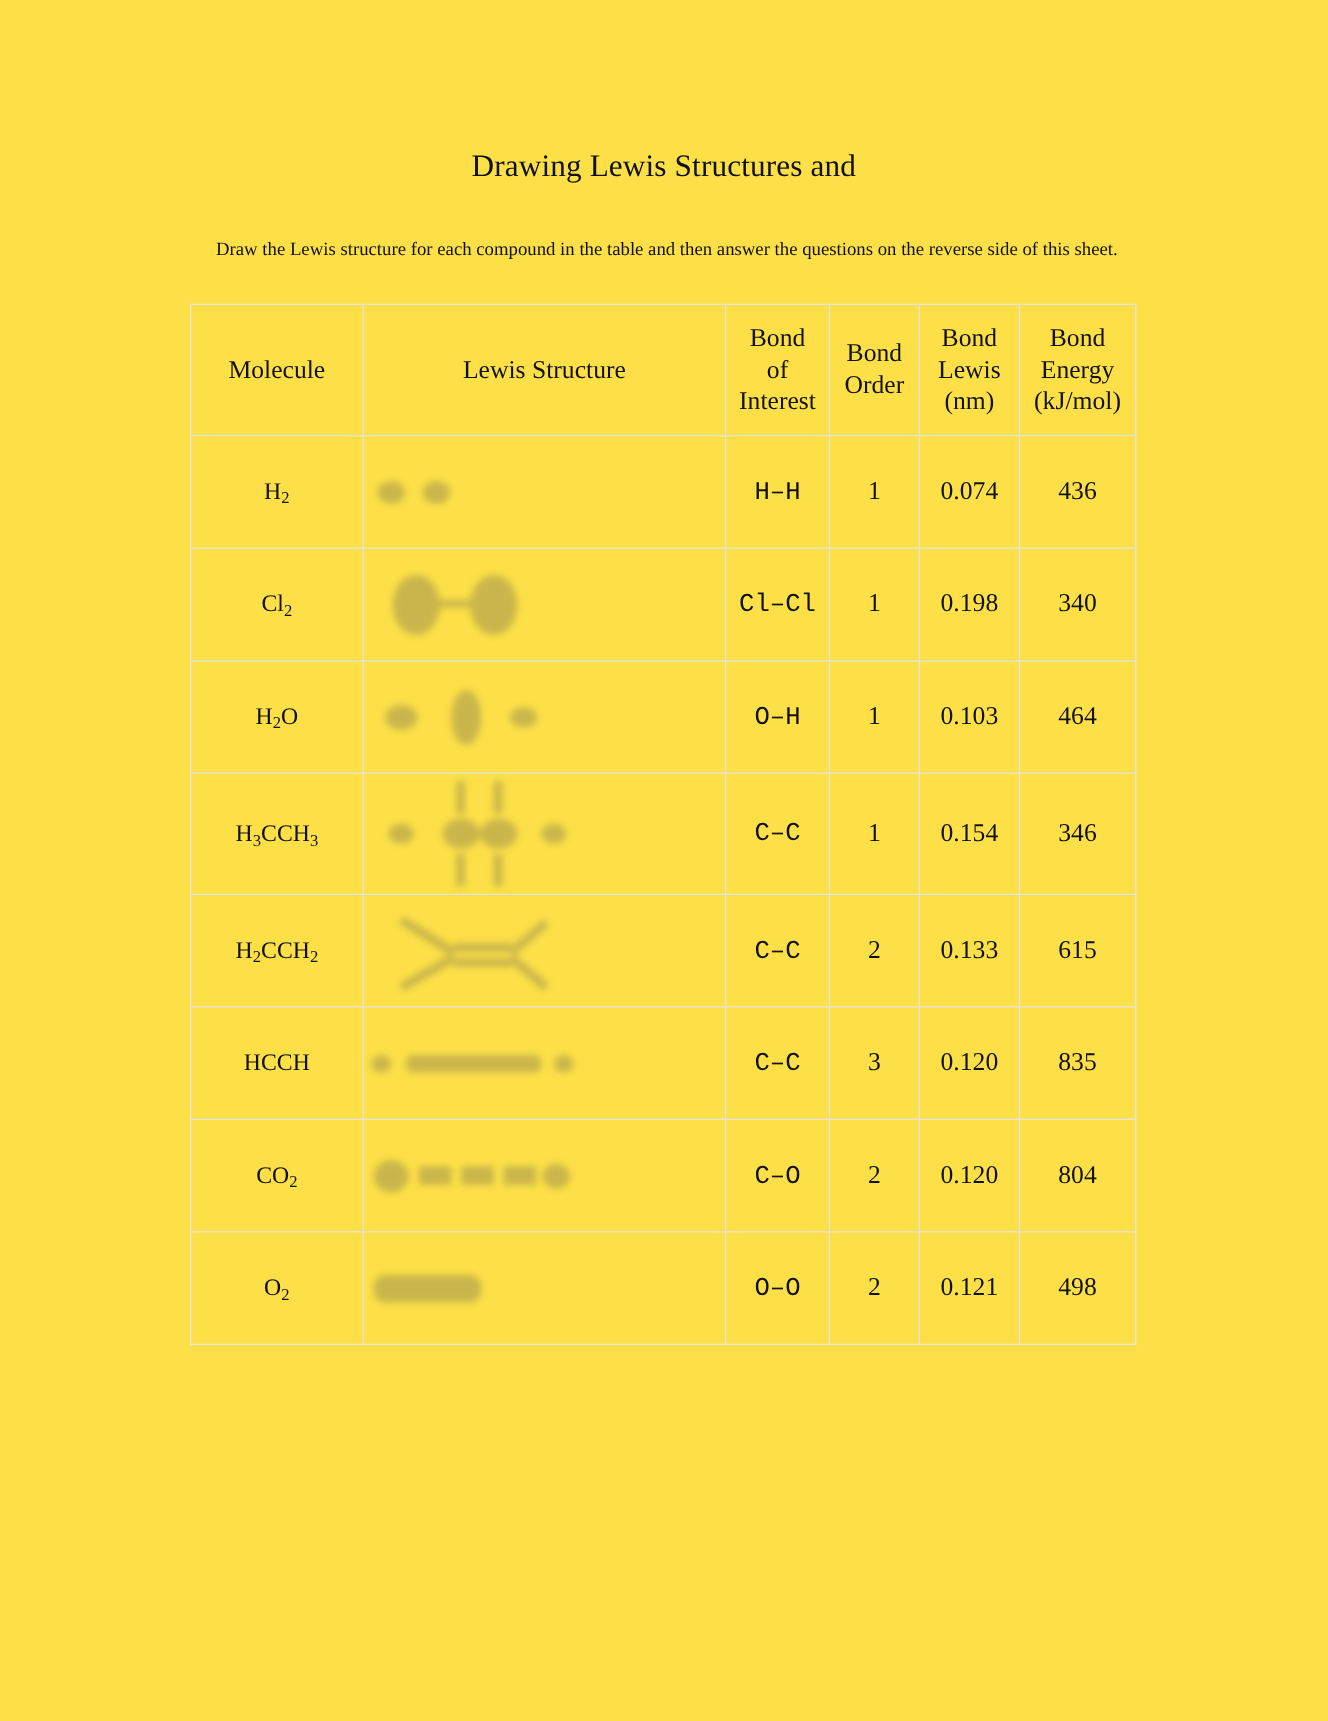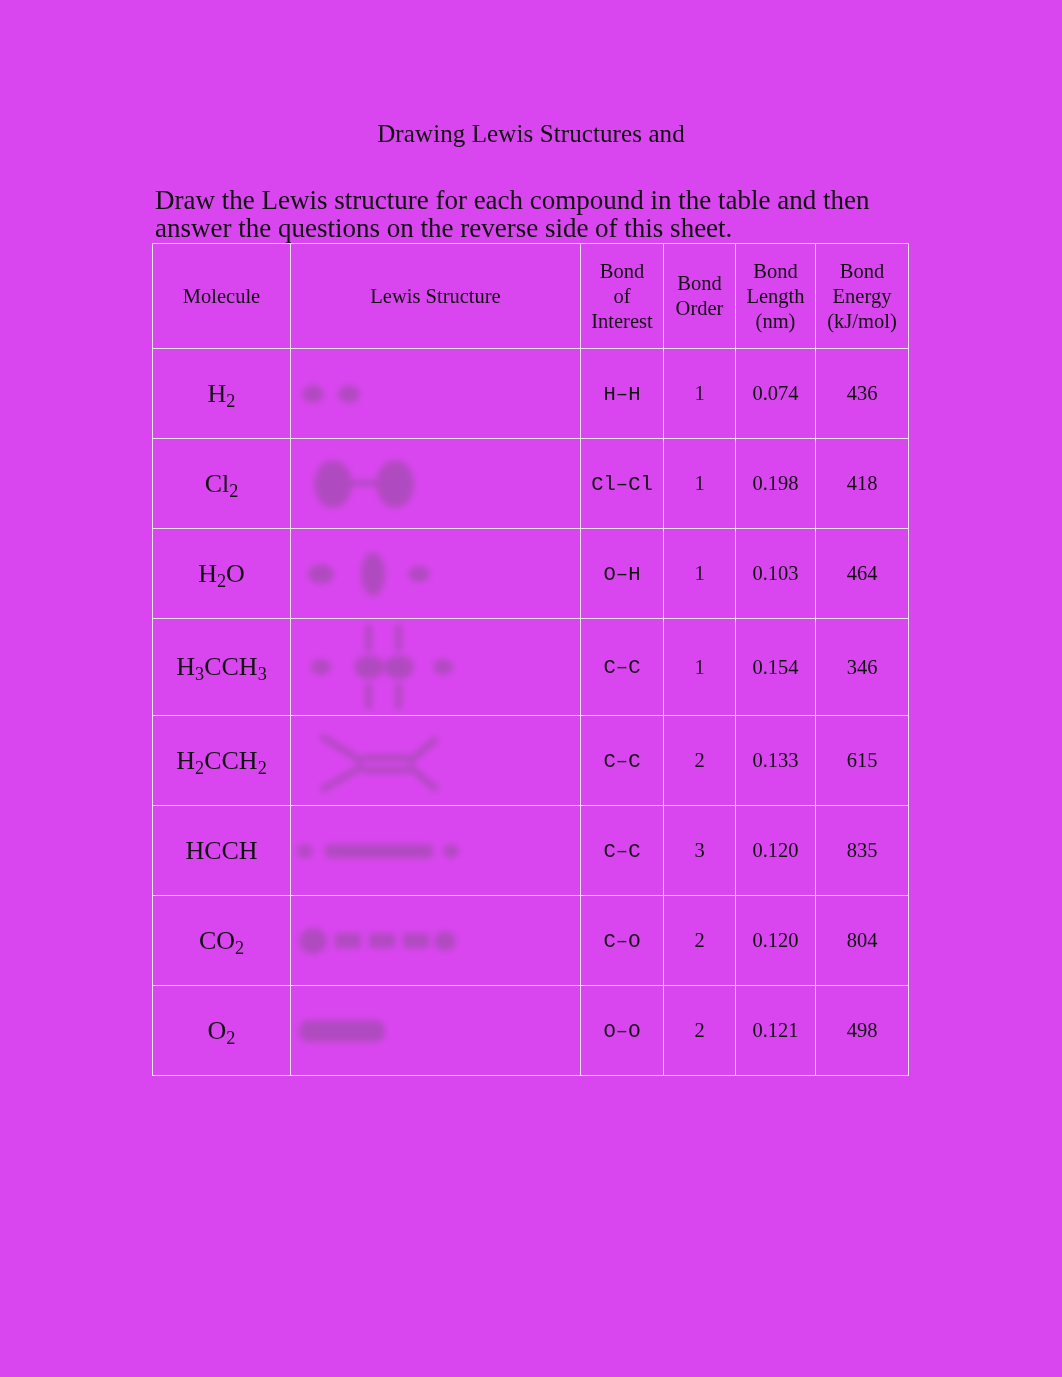--- a/index.html
+++ b/index.html
@@ -13,44 +13,44 @@
     font-family: "Liberation Serif", "DejaVu Serif", serif;
     color: #111111;
     position: relative;
     overflow: hidden;
   }
   .page {
     position: absolute;
     left: 0; top: 0;
     width: 1062px;
     height: 1377px;
-    background: #d946ef;
+    background: #fde047;
   }
   .title-block {
     position: absolute;
     left: 153px;
     top: 118px;
     width: 756px;
     text-align: center;
   }
   .title-line {
     font-size: 25px;
     line-height: 31px;
     letter-spacing: 0.1px;
     color: #101010;
     white-space: nowrap;
   }
   .intro {
     position: absolute;
     left: 155px;
     top: 186px;
     width: 757px;
-    font-size: 27px;
+    font-size: 15px;
     line-height: 28px;
-    text-align: left;
+    text-align: center;
     color: #101010;
   }
 
   
   .tbl-wrap {
     position: absolute;
     left: 152px;
     top: 243px;
     width: 756px;
   }
@@ -80,21 +80,21 @@
     height: 104px;
     line-height: 25px;
     font-size: 20.5px;
     vertical-align: middle;
   }
   thead th .hdr-stack { display: block; }
   thead th .hl { display: block; white-space: nowrap; }
 
   tbody td { height: 89px; }
 
-  .formula { white-space: nowrap; font-size: 26px; }
+  .formula { white-space: nowrap; font-size: 19px; }
   .formula sub {
     font-size: 0.70em;
     vertical-align: -0.28em;
     line-height: 0;
   }
   .bond-label { white-space: nowrap; font-family: Liberation Mono, monospace; }
   .num { font-variant-numeric: lining-nums; }
 
   
   .lewis-cell { position: relative; }
@@ -149,21 +149,21 @@
           </th>
           <th>
             <span class="hdr-stack">
               <span class="hl">Bond</span>
               <span class="hl">Order</span>
             </span>
           </th>
           <th>
             <span class="hdr-stack">
               <span class="hl">Bond</span>
-              <span class="hl">Length</span>
+              <span class="hl">Lewis</span>
               <span class="hl">(nm)</span>
             </span>
           </th>
           <th>
             <span class="hdr-stack">
               <span class="hl">Bond</span>
               <span class="hl">Energy</span>
               <span class="hl">(kJ/mol)</span>
             </span>
           </th>
@@ -196,21 +196,21 @@
                     <ellipse cx="42" cy="35" rx="19" ry="24"></ellipse>
                     <ellipse cx="104" cy="35" rx="19" ry="24"></ellipse>
                     <rect x="58" y="31" width="30" height="6"></rect>
                   </g>
                 </svg>
               </div>
             </td>
             <td><span class="bond-label">Cl–Cl</span></td>
             <td><span class="num">1</span></td>
             <td><span class="num">0.198</span></td>
-            <td><span class="num">418</span></td>
+            <td><span class="num">340</span></td>
           </tr>
           <tr>
             <td><span class="formula">H<sub>2</sub>O</span></td>
             <td class="lewis-cell">
               <div class="lewis-sketch">
                 <svg width="160" height="56">
                   <g fill="#555">
                     <ellipse cx="30" cy="28" rx="13" ry="10"></ellipse>
                     <ellipse cx="82" cy="28" rx="12" ry="22"></ellipse>
                     <ellipse cx="128" cy="28" rx="11" ry="8"></ellipse>

